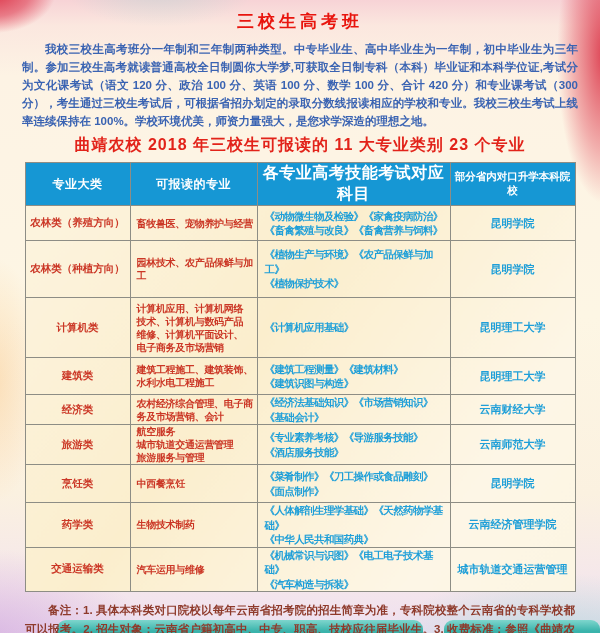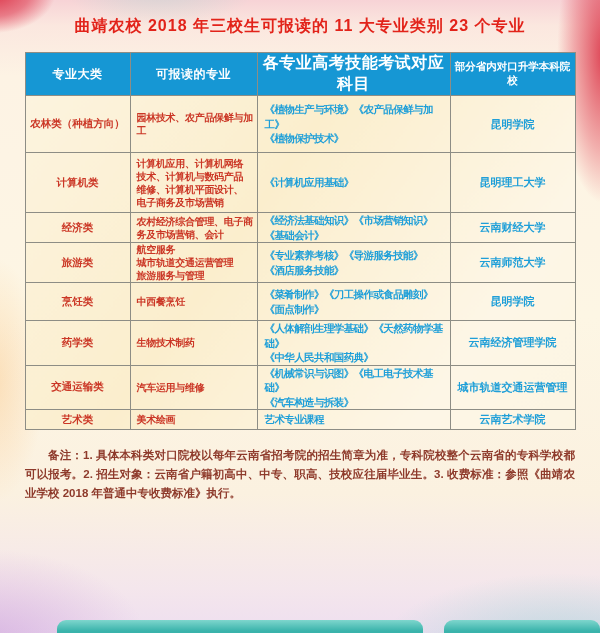--- a/index.html
+++ b/index.html
@@ -29,21 +29,21 @@
     font-size:11.5px;line-height:18px;font-weight:bold;
     color:#3a63b2;text-align:justify;text-indent:2em;
   }
   .sub-title{
     margin:5px 0 7px 0;text-align:center;
     font-size:16px;font-weight:bold;letter-spacing:1px;
     color:#e2231a;line-height:20px;
   }
 
   table.majors{
-    margin:16px auto;width:550px;
+    margin:0 auto;width:550px;
     border-collapse:collapse;table-layout:fixed;
     background:linear-gradient(125deg,#fcf4e0 0%,#fbeecd 42%,#fdf6e6 80%,#fcf5e2 100%);
     border:1px solid #85857d;
   }
   table.majors td,table.majors th{border:1px solid #8d8d85;vertical-align:middle;overflow:hidden;}
   thead th{
     background:#1697d4;color:#ffffff;
     font-size:12px;font-weight:bold;letter-spacing:.5px;
     height:25px;padding:0 2px;
   }
@@ -71,54 +71,71 @@
     border-radius:9px 9px 0 0;}
   .teal-box.left{left:57px;width:366px;}
   .teal-box.right{left:444px;width:156px;}
 </style>
 </head>
 <body>
 
 <div class="page">
   <div class="content">
 
+    <h1 class="main-title">三校生高考班</h1>
 
+    <p class="intro">我校三校生高考班分一年制和三年制两种类型。中专毕业生、高中毕业生为一年制，初中毕业生为三年制。参加三校生高考就读普通高校全日制圆你大学梦,可获取全日制专科（本科）毕业证和本科学位证,考试分为文化课考试（语文 120 分、政治 100 分、英语 100 分、数学 100 分、合计 420 分）和专业课考试（300 分），考生通过三校生考试后，可根据省招办划定的录取分数线报读相应的学校和专业。我校三校生考试上线率连续保持在 100%。学校环境优美，师资力量强大，是您求学深造的理想之地。</p>
 
     <h2 class="sub-title">曲靖农校 2018 年三校生可报读的 11 大专业类别 23 个专业</h2>
 
     <table class="majors">
       <colgroup>
         <col style="width:105px">
           <col style="width:127px">
           <col style="width:193px">
           <col style="width:125px">
       </colgroup>
       <thead>
         <tr>
           <th>专业大类</th>
           <th>可报读的专业</th>
           <th class="th-subjects">各专业高考技能考试对应科目</th>
           <th class="th-college">部分省内对口升学本科院校</th>
         </tr>
       </thead>
       <tbody>
+        <tr class="r0">
+          <td class="c-cat">农林类（养殖方向）</td>
+          <td class="c-maj">畜牧兽医、宠物养护与经营</td>
+          <td class="c-sub">《动物微生物及检验》《家禽疫病防治》
+《畜禽繁殖与改良》《畜禽营养与饲料》</td>
+          <td class="c-col">昆明学院</td>
+        </tr>
         <tr class="r1">
           <td class="c-cat">农林类（种植方向）</td>
           <td class="c-maj">园林技术、农产品保鲜与加工</td>
           <td class="c-sub">《植物生产与环境》《农产品保鲜与加工》
 《植物保护技术》</td>
           <td class="c-col">昆明学院</td>
         </tr>
         <tr class="r2">
           <td class="c-cat">计算机类</td>
           <td class="c-maj">计算机应用、计算机网络
 技术、计算机与数码产品
 维修、计算机平面设计、
 电子商务及市场营销</td>
           <td class="c-sub">《计算机应用基础》</td>
+          <td class="c-col">昆明理工大学</td>
+        </tr>
+        <tr class="r3">
+          <td class="c-cat">建筑类</td>
+          <td class="c-maj">建筑工程施工、建筑装饰、
+水利水电工程施工</td>
+          <td class="c-sub">《建筑工程测量》《建筑材料》
+《建筑识图与构造》</td>
           <td class="c-col">昆明理工大学</td>
         </tr>
         <tr class="r4">
           <td class="c-cat">经济类</td>
           <td class="c-maj">农村经济综合管理、电子商
 务及市场营销、会计</td>
           <td class="c-sub">《经济法基础知识》《市场营销知识》《基础会计》</td>
           <td class="c-col">云南财经大学</td>
         </tr>
         <tr class="r5">
@@ -144,26 +161,20 @@
 《中华人民共和国药典》</td>
           <td class="c-col">云南经济管理学院</td>
         </tr>
         <tr class="r8">
           <td class="c-cat">交通运输类</td>
           <td class="c-maj">汽车运用与维修</td>
           <td class="c-sub">《机械常识与识图》《电工电子技术基础》
 《汽车构造与拆装》</td>
           <td class="c-col">城市轨道交通运营管理</td>
         </tr>
-        <tr class="r9">
-          <td class="c-cat">艺术类</td>
-          <td class="c-maj">美术绘画</td>
-          <td class="c-sub">艺术专业课程</td>
-          <td class="c-col">云南艺术学院</td>
-        </tr>
       </tbody>
     </table>
 
     <p class="notes">备注：1. 具体本科类对口院校以每年云南省招考院的招生简章为准，专科院校整个云南省的专科学校都可以报考。2. 招生对象：云南省户籍初高中、中专、职高、技校应往届毕业生。3. 收费标准：参照《曲靖农业学校 2018 年普通中专收费标准》执行。</p>
   </div>
 
   <div class="teal-box left"></div>
   <div class="teal-box right"></div>
 </div>
 

